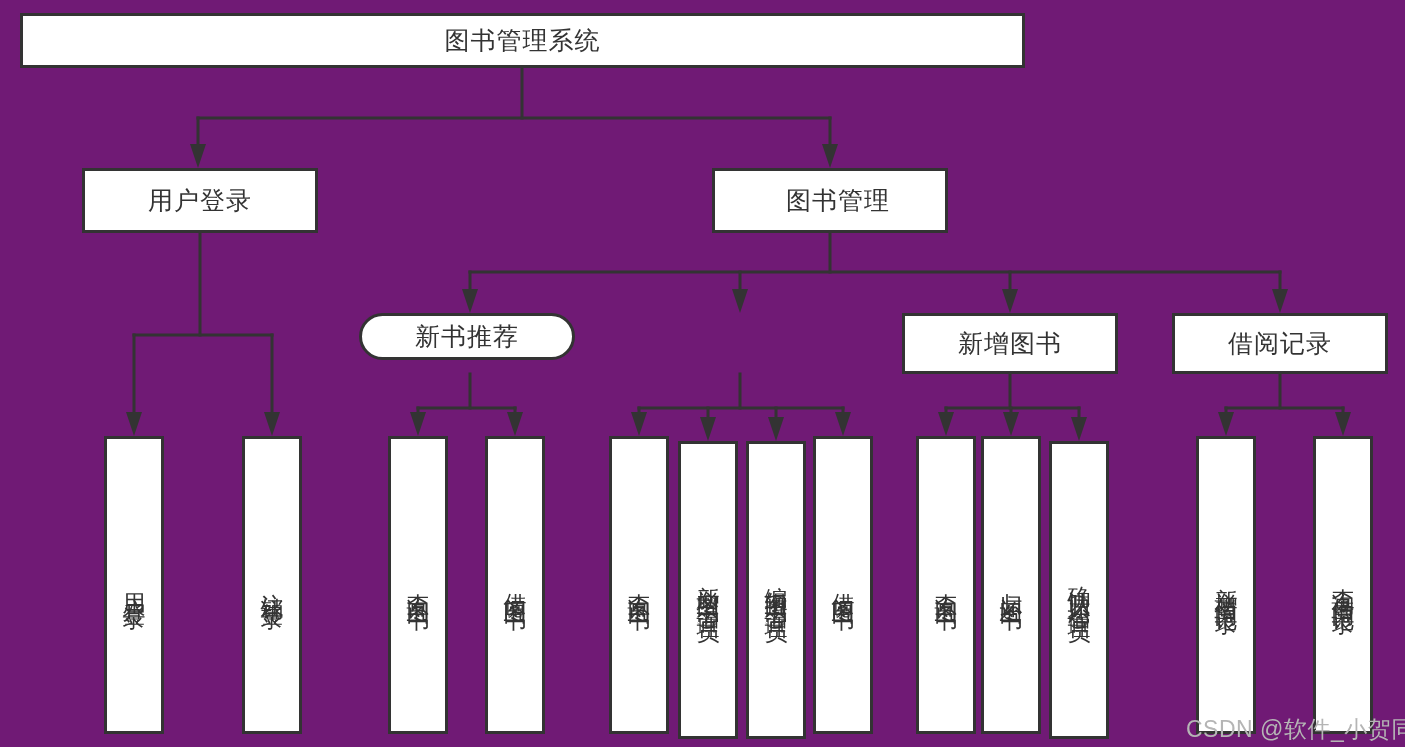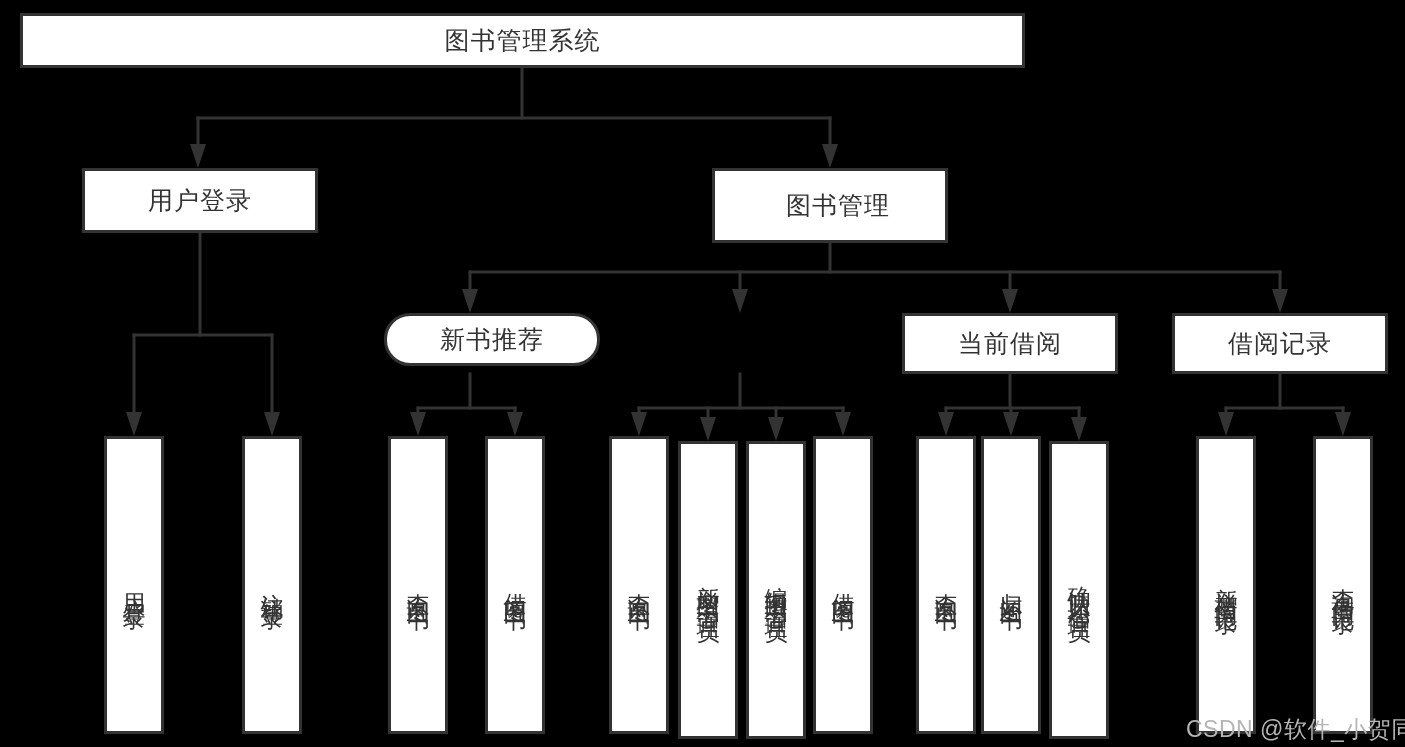--- a/index.html
+++ b/index.html
@@ -5,21 +5,21 @@
   html, body {
     margin: 0;
     padding: 0;
     background: #ffffff;
     font-family: "Liberation Sans", "DejaVu Sans", sans-serif;
   }
   .canvas {
     position: relative;
     width: 1405px;
     height: 747px;
-    background: #000000;
+    background: #701a75;
     overflow: hidden;
   }
   .connectors {
     position: absolute;
     left: 0;
     top: 0;
     width: 1405px;
     height: 747px;
     pointer-events: none;
   }
@@ -137,29 +137,29 @@
     </g>
   </svg>
 
   <div class="node node-h" style="left:20px; top:13px; width:1005px; height:55px;">
     <span>图书管理系统</span>
   </div>
 
   <div class="node node-h" style="left:82px; top:168px; width:236px; height:65px;">
     <span>用户登录</span>
   </div>
-  <div class="node node-h" style="left:712px; top:168px; width:236px; height:75px;padding-left:16px;">
+  <div class="node node-h" style="left:712px; top:168px; width:236px; height:65px;padding-left:16px;">
     <span>图书管理</span>
   </div>
 
-  <div class="node node-h" style="left:384px; top:313px; width:216px; height:53px;border-radius:26px;">
+  <div class="node node-h" style="left:359px; top:313px; width:216px; height:47px;border-radius:26px;">
     <span>新书推荐</span>
   </div>
   <div class="node node-h" style="left:902px; top:313px; width:216px; height:61px;">
-    <span>当前借阅</span>
+    <span>新增图书</span>
   </div>
   <div class="node node-h" style="left:1172px; top:313px; width:216px; height:61px;font-family:Liberation Mono, monospace;">
     <span>借阅记录</span>
   </div>
 
   <div class="node node-v" style="left:104px; top:436px; width:60px; height:298px;">
     <span class="vtext">用户登录</span>
   </div>
   <div class="node node-v" style="left:242px; top:436px; width:60px; height:298px;">
     <span class="vtext">注销登录</span>

